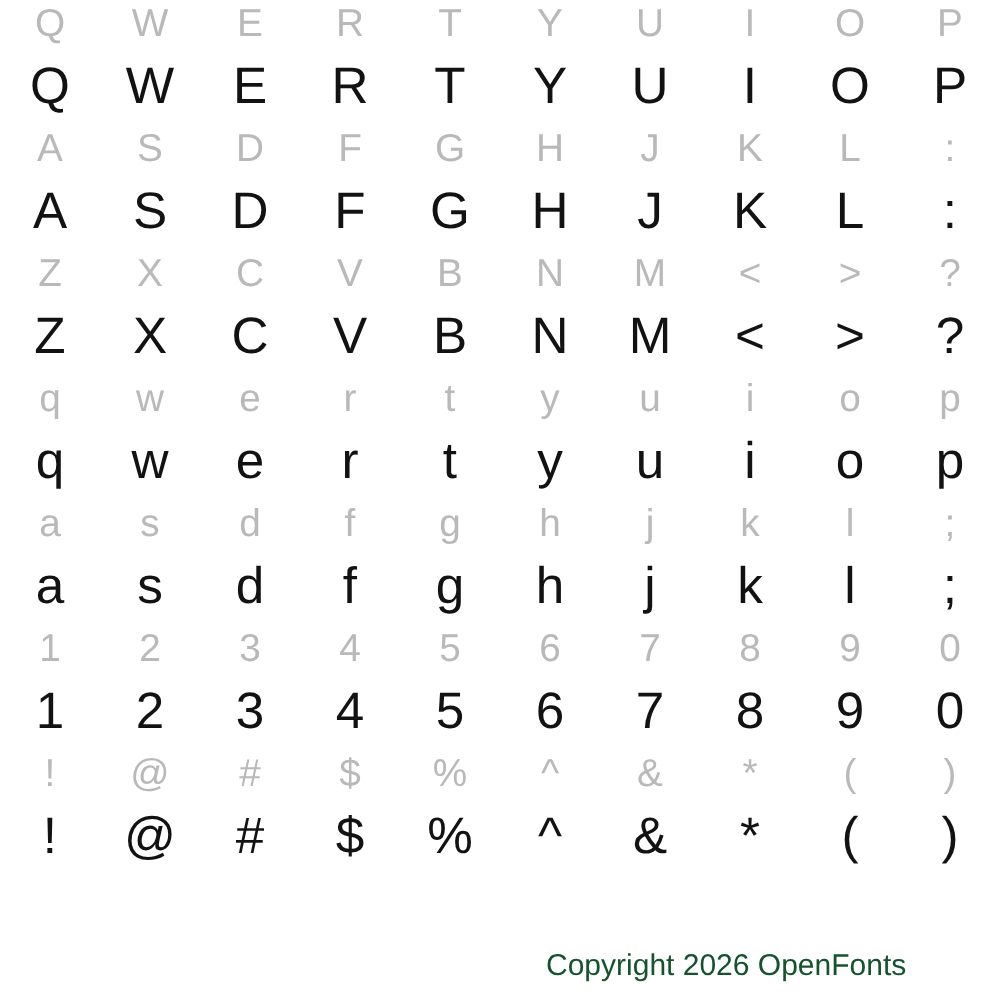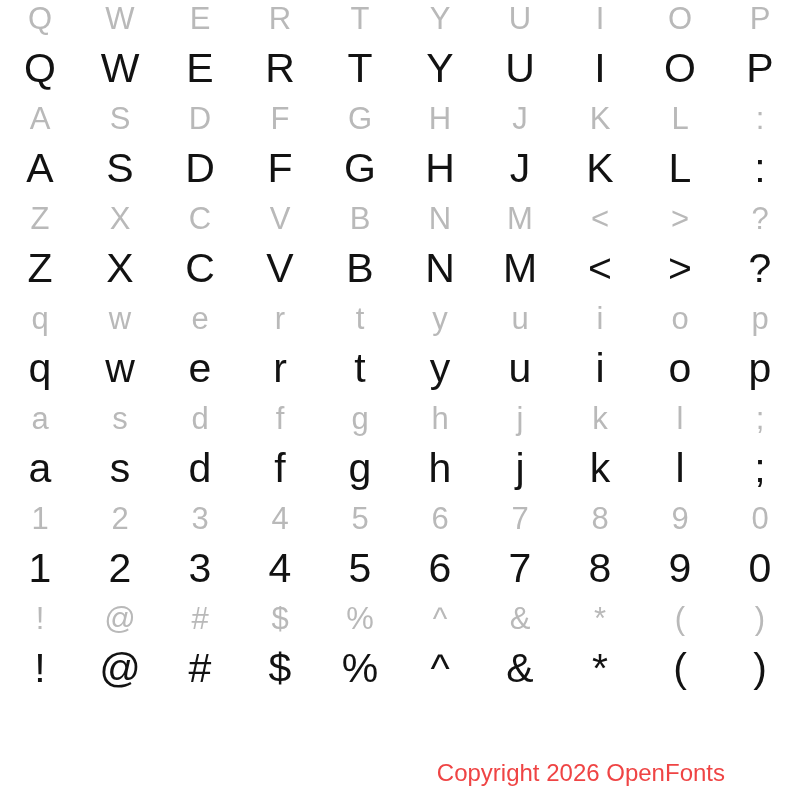--- a/index.html
+++ b/index.html
@@ -62,14 +62,14 @@
       <div class="char-row sample" style="top: 242px; color: rgb(18, 18, 18);"><span class="cell">Z</span><span class="cell">X</span><span class="cell">C</span><span class="cell">V</span><span class="cell">B</span><span class="cell">N</span><span class="cell">M</span><span class="cell">&lt;</span><span class="cell">&gt;</span><span class="cell">?</span></div>
       <div class="char-row ghost" style="top: 300px; color: rgb(185, 185, 185);"><span class="cell">q</span><span class="cell">w</span><span class="cell">e</span><span class="cell">r</span><span class="cell">t</span><span class="cell">y</span><span class="cell">u</span><span class="cell">i</span><span class="cell">o</span><span class="cell">p</span></div>
       <div class="char-row sample" style="top: 342px; color: rgb(18, 18, 18);"><span class="cell">q</span><span class="cell">w</span><span class="cell">e</span><span class="cell">r</span><span class="cell">t</span><span class="cell">y</span><span class="cell">u</span><span class="cell">i</span><span class="cell">o</span><span class="cell">p</span></div>
       <div class="char-row ghost" style="top: 400px; color: rgb(185, 185, 185);"><span class="cell">a</span><span class="cell">s</span><span class="cell">d</span><span class="cell">f</span><span class="cell">g</span><span class="cell">h</span><span class="cell">j</span><span class="cell">k</span><span class="cell">l</span><span class="cell">;</span></div>
       <div class="char-row sample" style="top: 442px; color: rgb(18, 18, 18);"><span class="cell">a</span><span class="cell">s</span><span class="cell">d</span><span class="cell">f</span><span class="cell">g</span><span class="cell">h</span><span class="cell">j</span><span class="cell">k</span><span class="cell">l</span><span class="cell">;</span></div>
       <div class="char-row ghost" style="top: 500px; color: rgb(185, 185, 185);"><span class="cell">1</span><span class="cell">2</span><span class="cell">3</span><span class="cell">4</span><span class="cell">5</span><span class="cell">6</span><span class="cell">7</span><span class="cell">8</span><span class="cell">9</span><span class="cell">0</span></div>
       <div class="char-row sample" style="top: 542px; color: rgb(18, 18, 18);"><span class="cell">1</span><span class="cell">2</span><span class="cell">3</span><span class="cell">4</span><span class="cell">5</span><span class="cell">6</span><span class="cell">7</span><span class="cell">8</span><span class="cell">9</span><span class="cell">0</span></div>
       <div class="char-row ghost" style="top: 600px; color: rgb(185, 185, 185);"><span class="cell">!</span><span class="cell">@</span><span class="cell">#</span><span class="cell">$</span><span class="cell">%</span><span class="cell">^</span><span class="cell">&amp;</span><span class="cell">*</span><span class="cell">(</span><span class="cell">)</span></div>
       <div class="char-row sample" style="top: 642px; color: rgb(18, 18, 18);"><span class="cell">!</span><span class="cell">@</span><span class="cell">#</span><span class="cell">$</span><span class="cell">%</span><span class="cell">^</span><span class="cell">&amp;</span><span class="cell">*</span><span class="cell">(</span><span class="cell">)</span></div>
     </div>
-  <div class="copyright" style="color: #ef4444;">Copyright 2026 OpenFonts</div>
+  <div class="copyright" style="color: #14532d;">Copyright 2026 OpenFonts</div>
 </div>
 
 </body></html>

